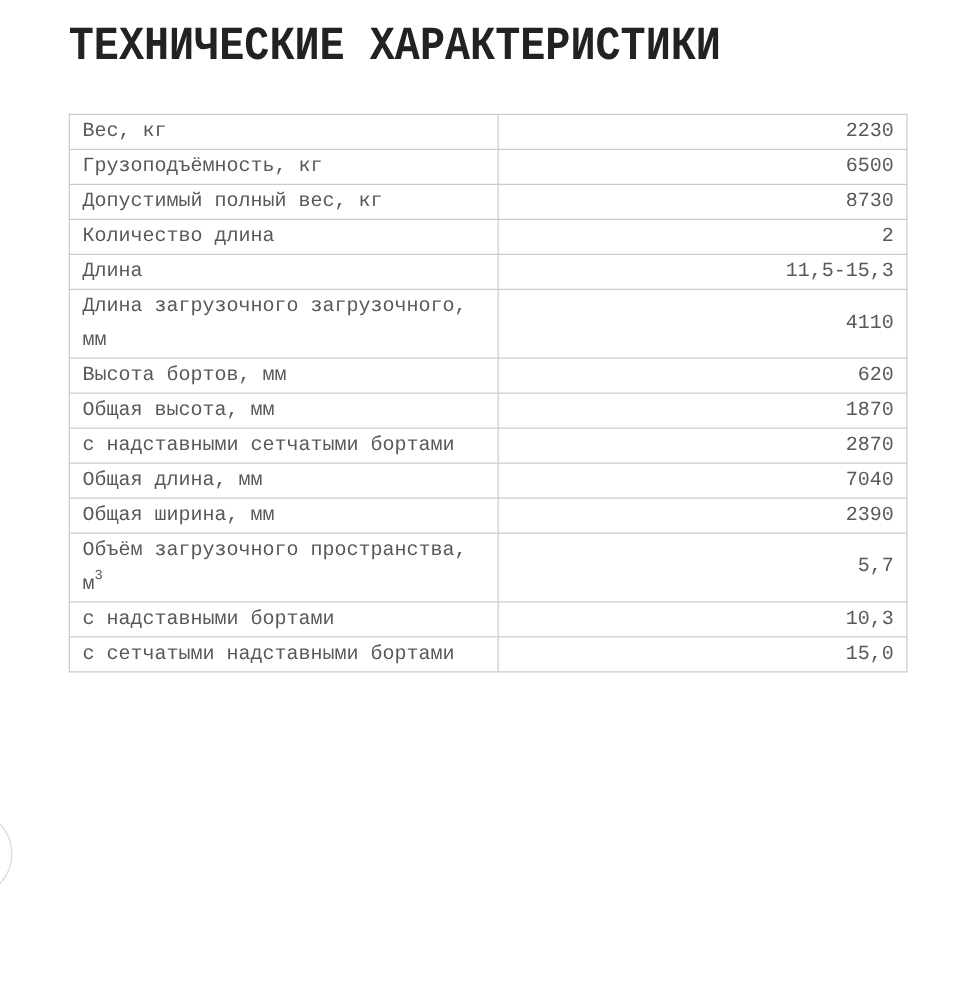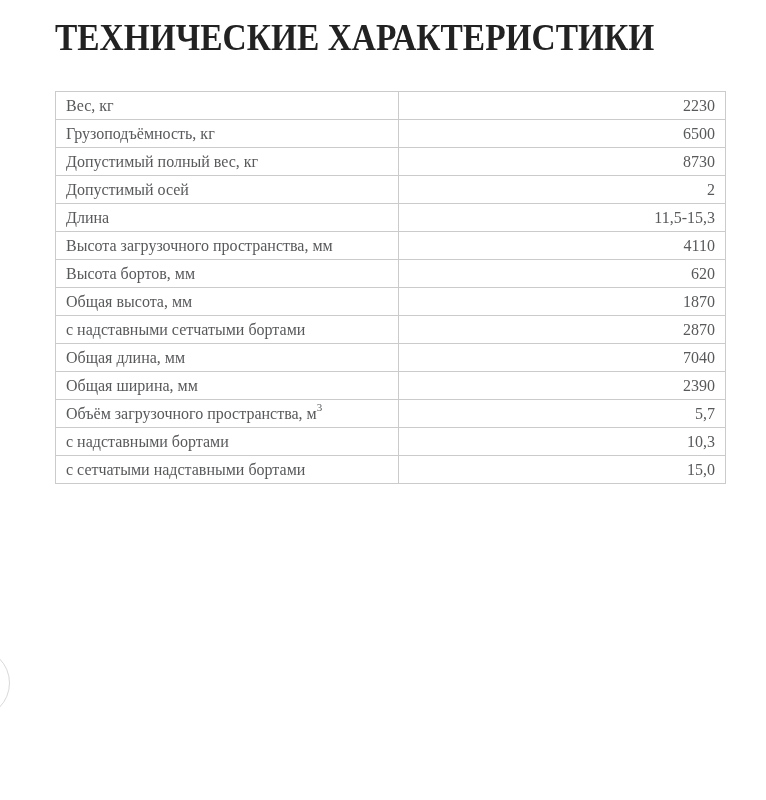--- a/index.html
+++ b/index.html
@@ -6,21 +6,21 @@
     margin: 0;
     padding: 0;
     background: #ffffff;
   }
   .page {
     position: relative;
     width: 766px;
     height: 800px;
     overflow: hidden;
     background: #ffffff;
-    font-family: Liberation Serif, serif;
+    font-family: Liberation Mono, monospace;
   }
   .page-title {
     margin: 0 0 0 55px;
     padding-top: 16px;
     font-size: 38px;
     font-weight: 700;
     line-height: 1.15;
     color: #222222;
     letter-spacing: 0;
     transform: scaleX(0.88);
@@ -75,29 +75,29 @@
         </tr>
         <tr>
           <td class="spec-label">Грузоподъёмность, кг</td>
           <td class="spec-value">6500</td>
         </tr>
         <tr>
           <td class="spec-label">Допустимый полный вес, кг</td>
           <td class="spec-value">8730</td>
         </tr>
         <tr>
-          <td class="spec-label">Допустимый осей</td>
+          <td class="spec-label">Количество длина</td>
           <td class="spec-value">2</td>
         </tr>
         <tr>
           <td class="spec-label">Длина</td>
           <td class="spec-value">11,5-15,3</td>
         </tr>
         <tr>
-          <td class="spec-label">Высота загрузочного пространства, мм</td>
+          <td class="spec-label">Длина загрузочного загрузочного, мм</td>
           <td class="spec-value">4110</td>
         </tr>
         <tr>
           <td class="spec-label">Высота бортов, мм</td>
           <td class="spec-value">620</td>
         </tr>
         <tr>
           <td class="spec-label">Общая высота, мм</td>
           <td class="spec-value">1870</td>
         </tr>

